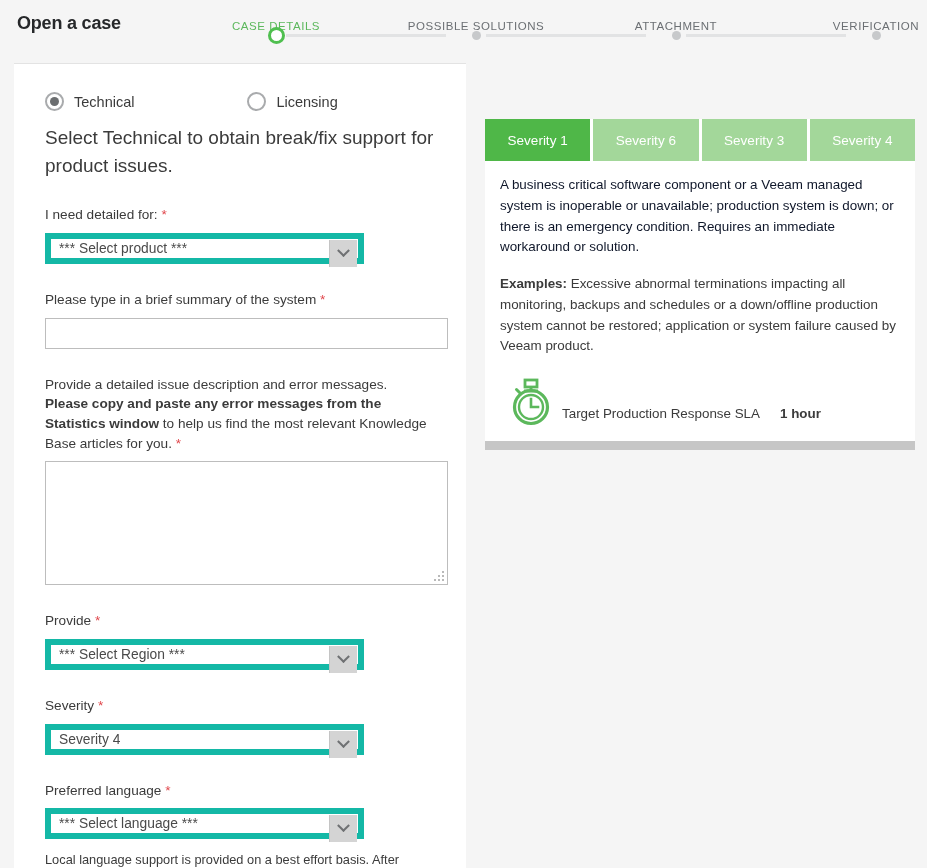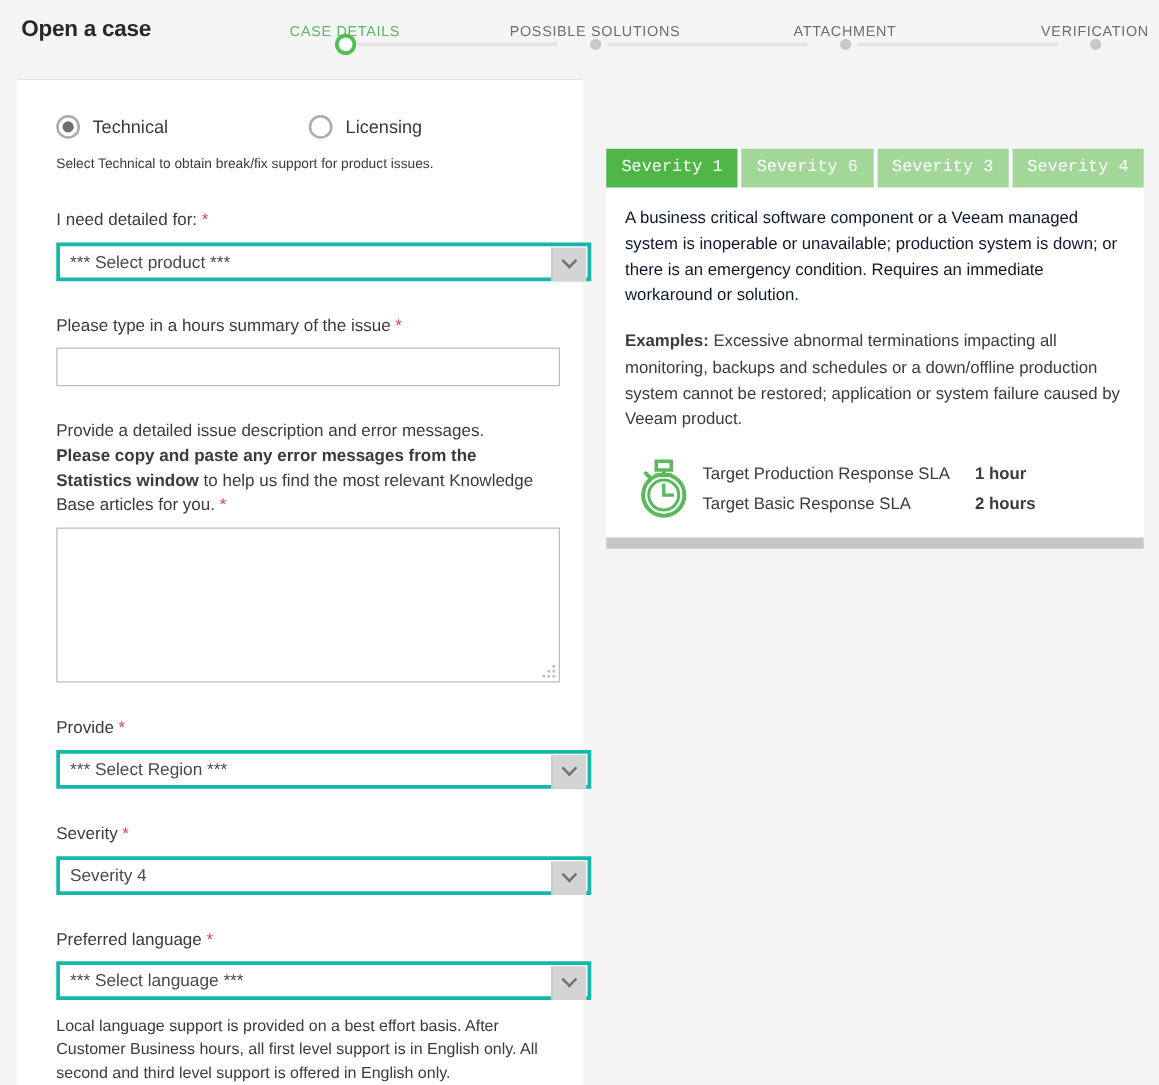--- a/index.html
+++ b/index.html
@@ -107,41 +107,41 @@
     width: 9px; height: 9px;
     border-radius: 50%;
     background: #6b6e70;
   }
   .radio-label {
     margin-left: 10px;
     font-size: 14.5px;
     color: #3b3b3b;
   }
   .helper-text {
-    font-size: 11px;
+    font-size: 19px;
     color: #3b3b3b;
     line-height: 1.45;
   }
 
   
   .field { margin-top: 26px; }
   .field-label {
     font-size: 13.6px;
     color: #3b3b3b;
     margin-bottom: 8px;
     line-height: 1.45;
   }
   .req { color: #e0464b; }
   .field-label strong { font-weight: bold; margin-top: 10px; }
 
   .select-wrap {
     position: relative;
-    width: 428px;
+    width: 319px;
     height: 31px;
-    border: 3px solid #14b8a6;
+    border: 6px solid #14b8a6;
     background: #fff;
     display: flex;
     align-items: center;
   }
   .select-value {
     font-size: 13.8px;
     color: #4a4a4a;
     padding-left: 8px;
     white-space: nowrap;
     overflow: hidden;
@@ -196,23 +196,22 @@
   
   .right-panel {
     position: absolute;
     left: 485px;
     top: 61px;
     width: 430px;
     background: #ffffff;
   }
   .sev-tabs {
     display: flex;
-    height: 31px;
+    height: 42px;
     gap: 3px;
-    font-family: Liberation Mono, monospace;
   }
   .sev-tab {
     flex: 1;
     display: flex;
     align-items: center;
     justify-content: center;
     font-size: 13.5px;
     color: #ffffff;
     background: #a3d79a;
   }
@@ -320,21 +319,21 @@
         <div class="select-wrap">
           <span class="select-value">*** Select product ***</span>
           <span class="select-btn">
               <i class="chev"></i>
             </span>
         </div>
       </div>
 
       <div class="field">
         <div class="field-label">
-          <span>Please type in a hours summary of the issue</span>
+          <span>Please type in a brief summary of the system</span>
           <span class="req">*</span>
         </div>
         <input class="text-input" type="text" placeholder="" style="">
       </div>
 
       <div class="field">
         <div class="field-label">
           <span>Provide a detailed issue description and error messages.</span><br>
           <strong>Please copy and paste any error messages from the Statistics window</strong><span> to help us find the most relevant Knowledge Base articles for you.</span>
           <span class="req">*</span>
@@ -429,24 +428,20 @@
             <line x1="25" y1="12" x2="25" y2="16" stroke="#5cb85c" stroke-width="3"></line>
             <line x1="18" y1="16" x2="32" y2="16" stroke="#5cb85c" stroke-width="3"></line>
             <line x1="10.5" y1="14.5" x2="14.5" y2="18.5" stroke="#5cb85c" stroke-width="3" stroke-linecap="round"></line>
           </svg>
         </div>
         <div class="sla-rows">
           <div class="sla-row">
             <span class="sla-name">Target Production Response SLA</span>
             <span class="sla-val">1 hour</span>
           </div>
-          <div class="sla-row">
-            <span class="sla-name">Target Basic Response SLA</span>
-            <span class="sla-val">2 hours</span>
-          </div>
         </div>
       </div>
     </div>
 
     <div class="panel-footer"></div>
   </div>
 
 </div>
 
 </body></html>

